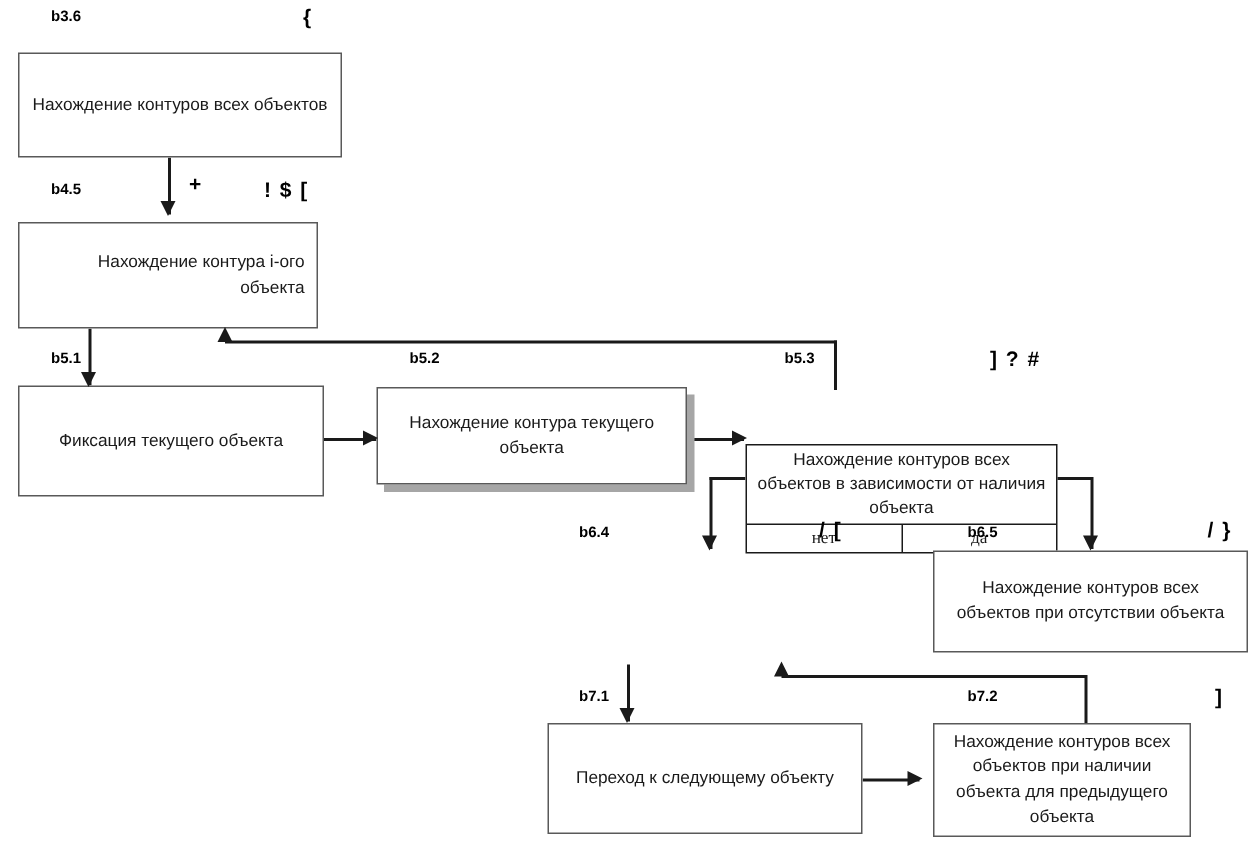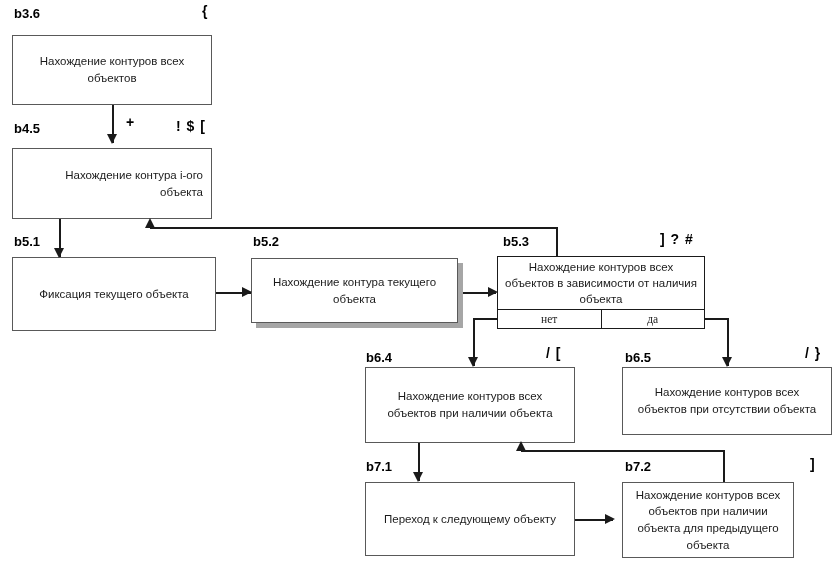--- a/index.html
+++ b/index.html
@@ -31,20 +31,21 @@
   }
 
   .decision{
     position:absolute;
     box-sizing:border-box;
     border:1.3px solid #1a1a1a;
     background:#ffffff;
     z-index:3;
     display:flex;
     flex-direction:column;
+    margin-top:40px;
   }
   .decision .head{
     flex:1 1 auto;
     display:flex;align-items:center;justify-content:center;
     text-align:center;
     font-size:11.5px;line-height:1.4;
     color:#1a1a1a;
     padding:2px 6px;
   }
   .decision .branches{
@@ -55,25 +56,26 @@
   }
   .decision .branch{
     flex:1 1 50%;
     display:flex;align-items:center;justify-content:center;
     font-size:11.5px;color:#1a1a1a;
   }
   .decision .branch + .branch{border-left:1.3px solid #1a1a1a;}
 
   .tag{
     position:absolute;
-    font-size:13px;
+    font-size:10px;
     font-weight:bold;
     color:#000000;
     z-index:6;
     white-space:nowrap;
+    margin-left:20px;
   }
   .marker{
     position:absolute;
     font-size:14px;
     font-weight:bold;
     color:#000000;
     z-index:6;
     white-space:nowrap;
     letter-spacing:1px;
   }
@@ -156,37 +158,36 @@
   <div class="ln lnv" style="left:418px;top:443px;height:38px;"></div>
   <div class="arrow down" style="left:413px;top:472px;"></div>
 
   <div class="ln lnh" style="left:521px;top:450px;width:203px;"></div>
   <div class="ln lnv" style="left:723px;top:450px;height:32px;"></div>
   <div class="arrow up" style="left:516px;top:441px;"></div>
 
   <div class="ln lnh" style="left:575px;top:519px;width:38px;"></div>
   <div class="arrow right" style="left:605px;top:514px;"></div>
 
-  <div class="box" style="left:12px;top:35px;width:200px;height:70px;">Нахождение контуров всех объектов</div>
+  <div class="box" style="left:12px;top:35px;width:216px;height:70px;">Нахождение контуров всех объектов</div>
 
   <div class="box" style="left:12px;top:148px;width:200px;height:71px;text-align:right;">Нахождение контура i-ого объекта</div>
 
   <div class="box shadowed" style="left:251px;top:258px;width:207px;height:65px;">Нахождение контура текущего объекта</div>
 
   <div class="box" style="left:12px;top:257px;width:204px;height:74px;">Фиксация текущего объекта</div>
 
   <div class="decision" style="left:497px;top:256px;width:208px;height:73px;">
     <div class="head">Нахождение контуров всех объектов в зависимости от наличия объекта</div>
     <div class="branches">
       <div class="branch">нет</div>
       <div class="branch">да</div>
     </div>
   </div>
 
-  <div class="box" style="left:365px;top:367px;width:210px;height:76px;">Нахождение контуров всех объектов при наличии объекта</div>
 
   <div class="box" style="left:622px;top:367px;width:210px;height:68px;">Нахождение контуров всех объектов при отсутствии объекта</div>
 
   <div class="box" style="left:365px;top:482px;width:210px;height:74px;">Переход к следующему объекту</div>
 
   <div class="box" style="left:622px;top:482px;width:172px;height:76px;">Нахождение контуров всех объектов при наличии объекта для предыдущего объекта</div>
 
 </div>
 
 </body></html>

